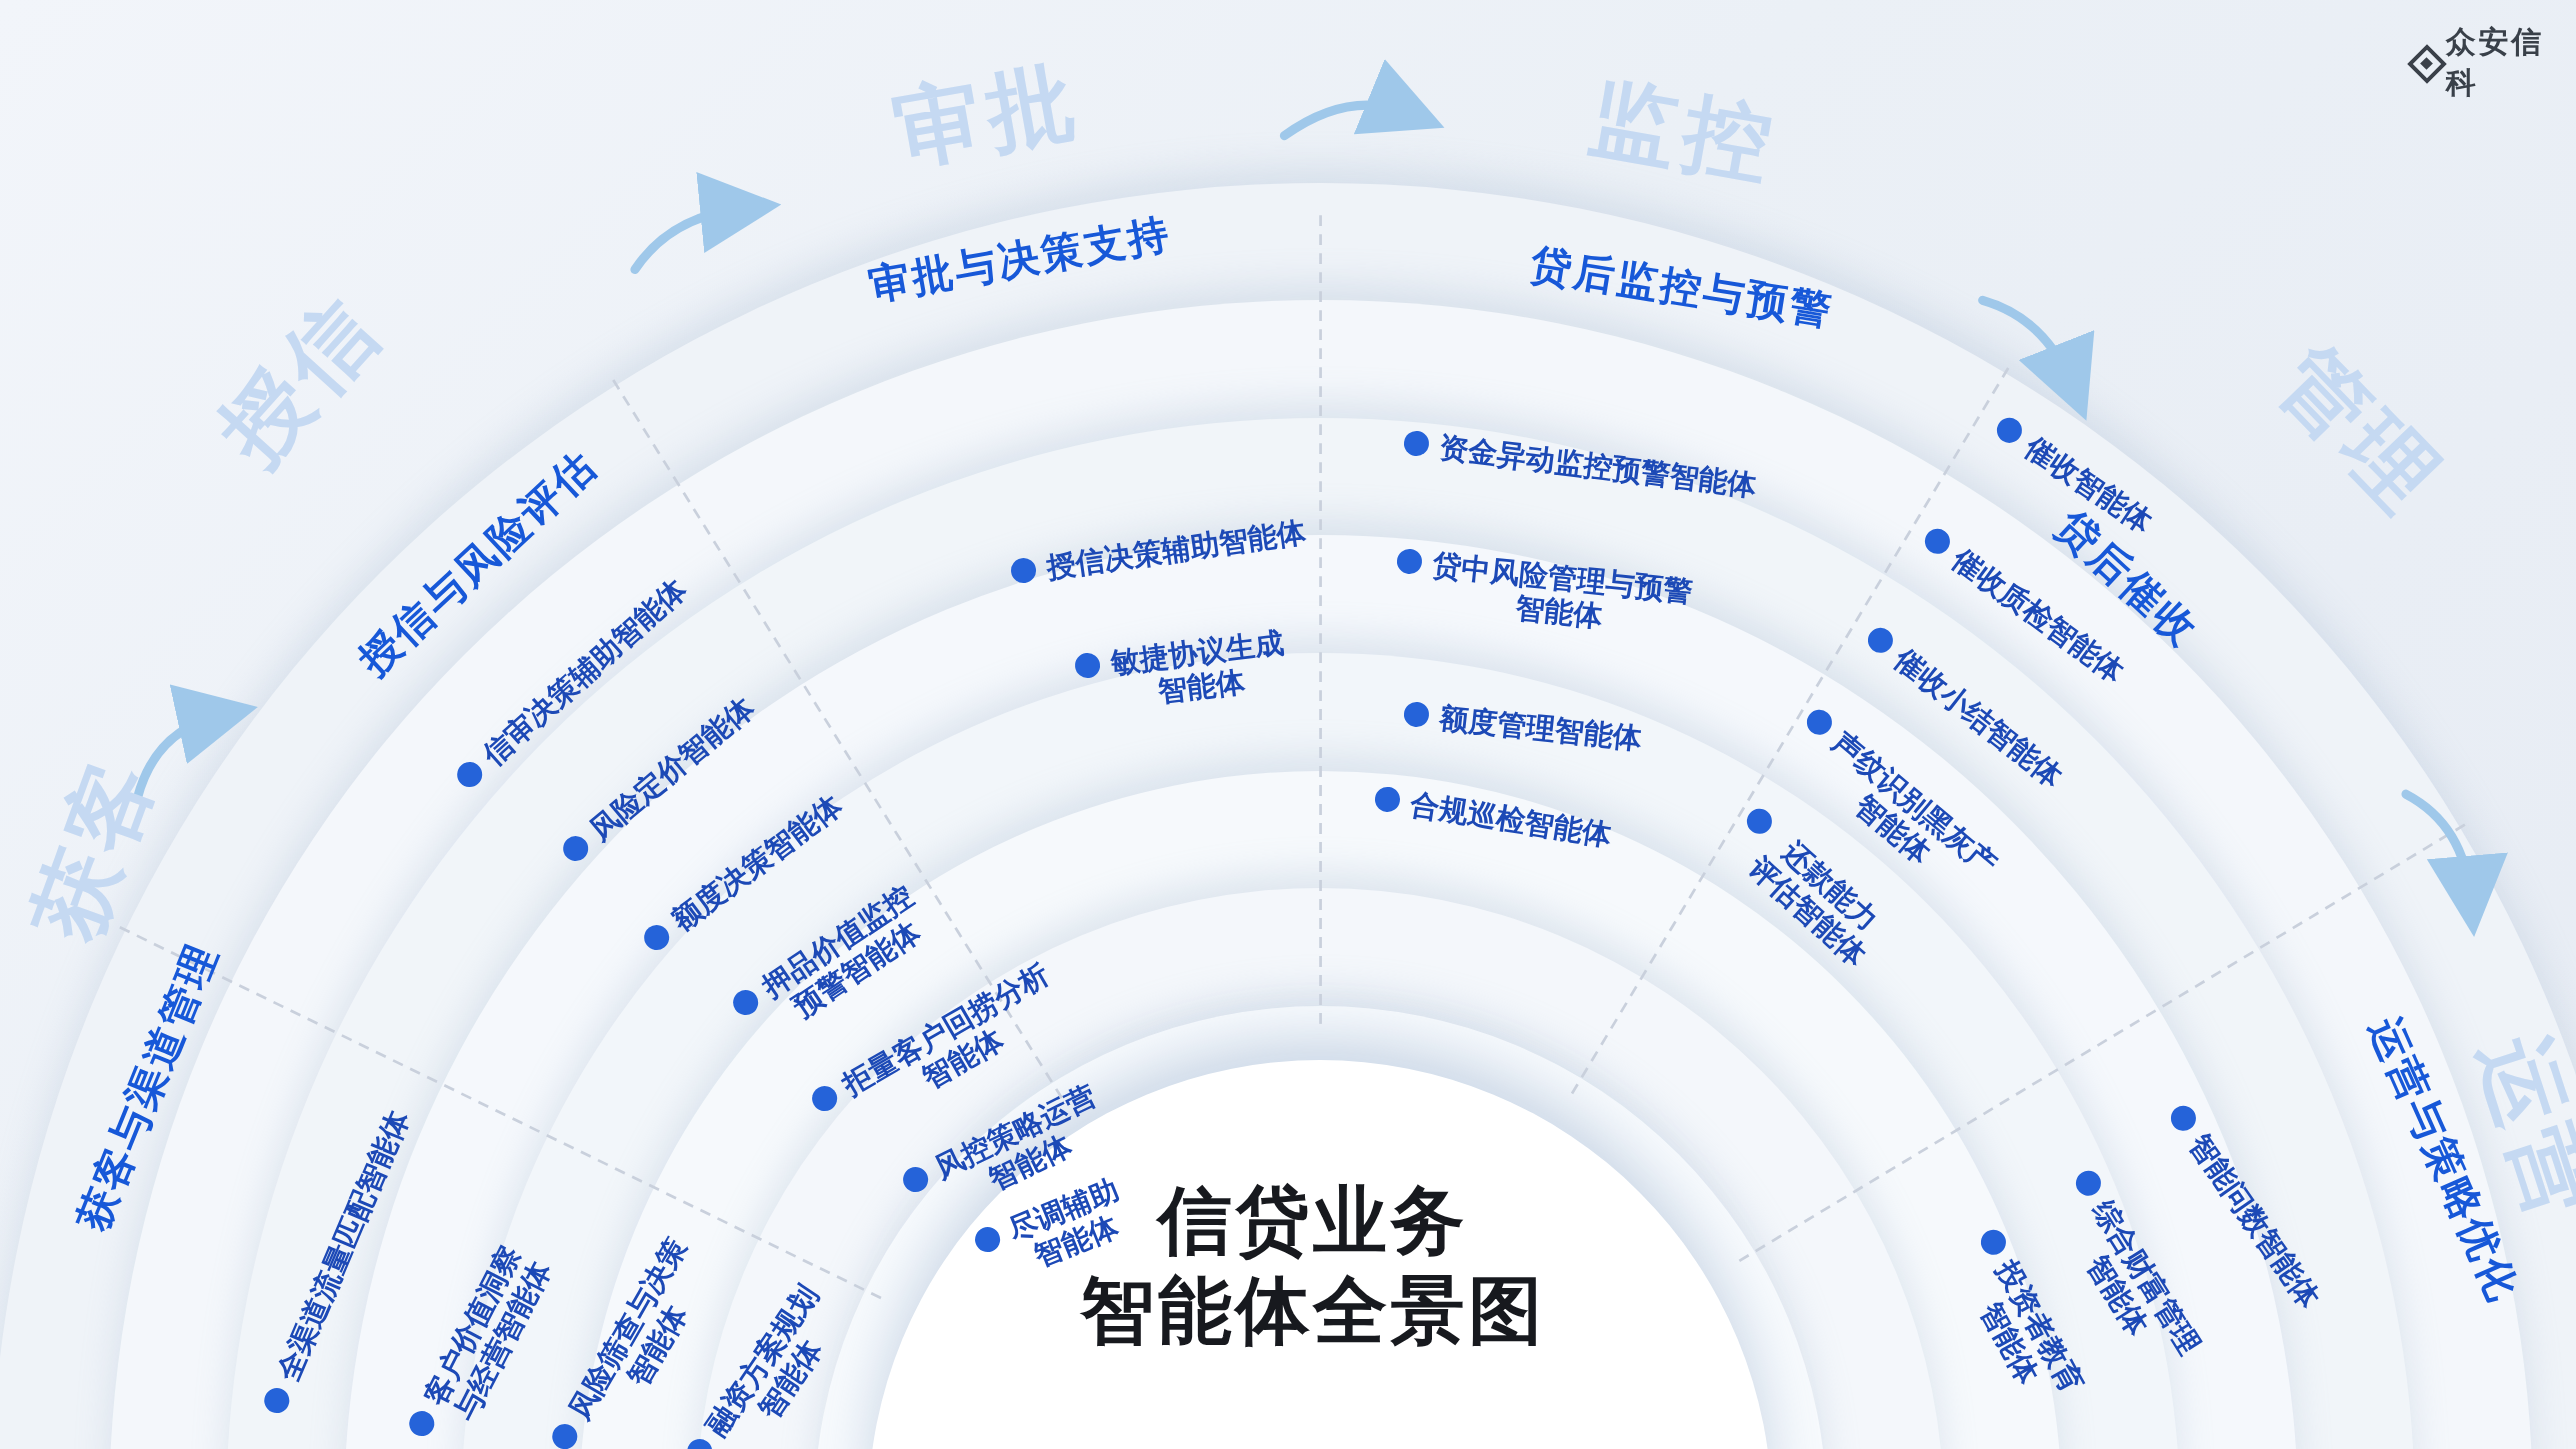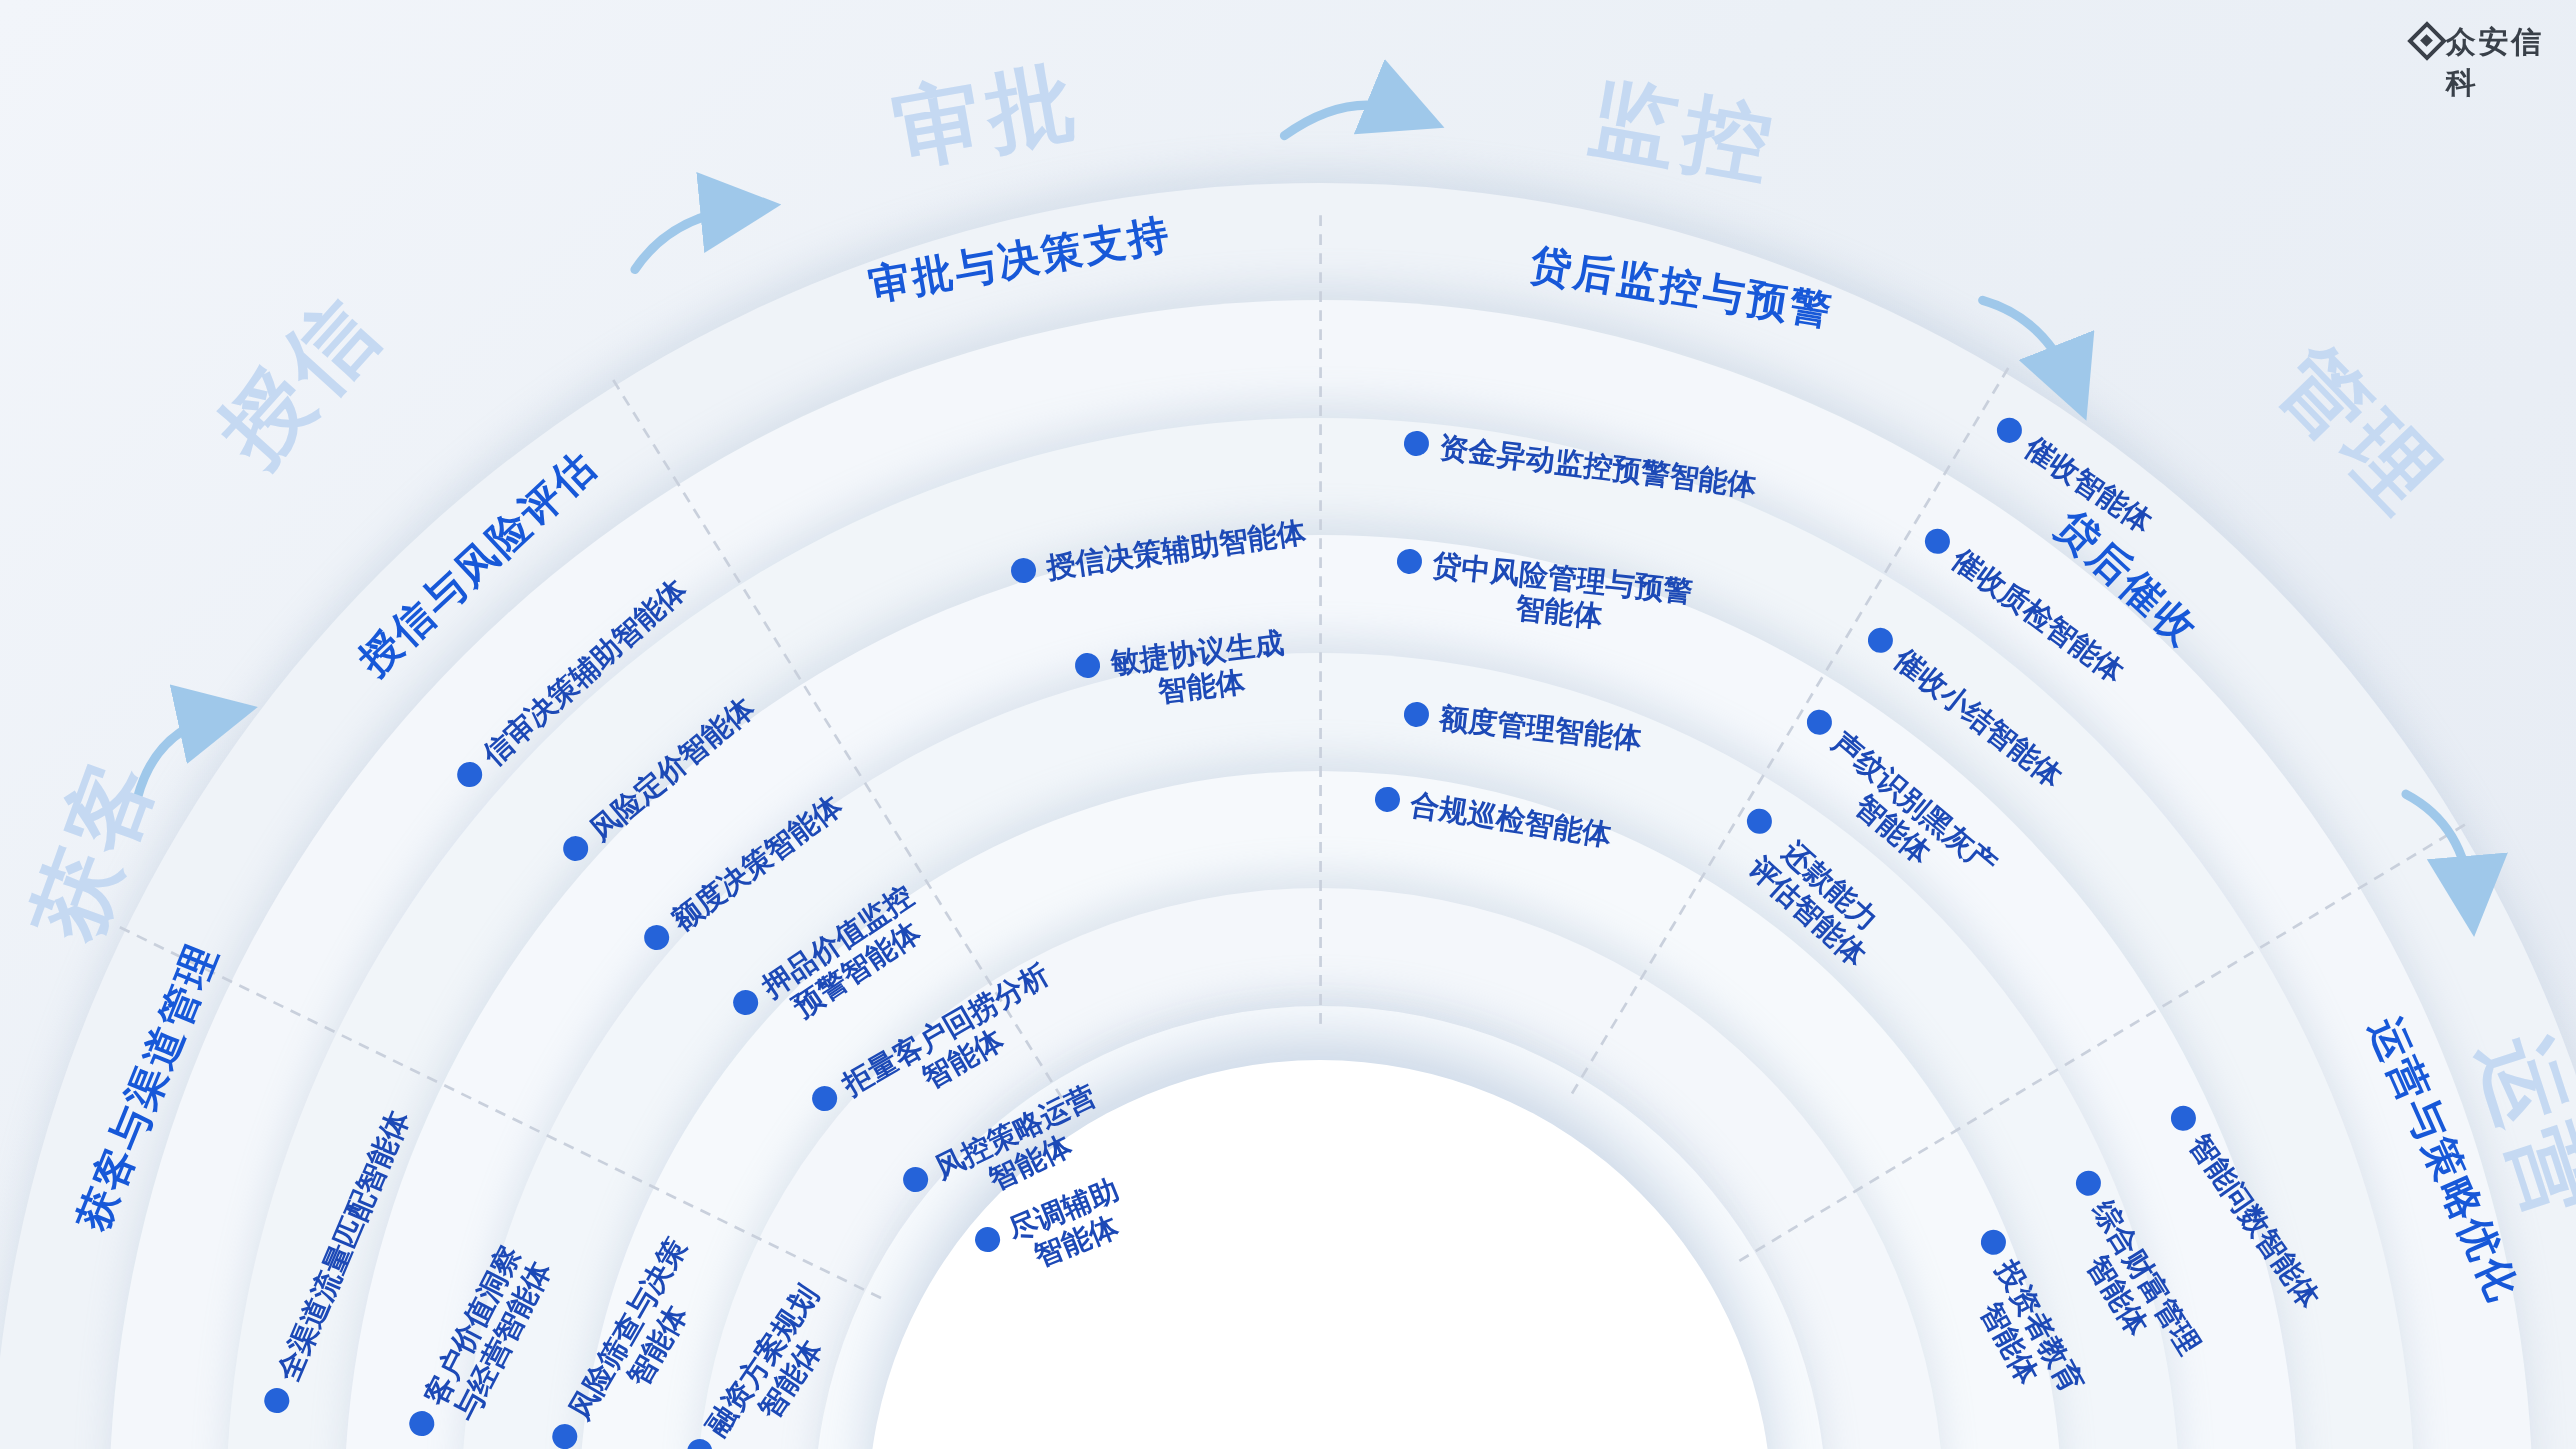--- a/index.html
+++ b/index.html
@@ -38,21 +38,21 @@
     position:absolute;z-index:6;left:1313px;top:1266px;transform:translate(-50%,-50%);
     font-size:74px;font-weight:800;color:#17191e;letter-spacing:3.6px;
     white-space:pre-line;text-align:center;line-height:1.22;
   }
   .tagline{
     position:absolute;z-index:6;left:1316px;top:1387px;transform:translate(-50%,-50%);
     font-size:32px;font-weight:700;color:#1758d8;white-space:nowrap;letter-spacing:1.8px;
   }
   .tagline .sep{padding:0 23.5px;color:#1758d8;font-weight:400;}
   
-  .brand{position:absolute;z-index:7;left:2408px;top:22px;display:flex;gap:2px;}
+  .brand{position:absolute;z-index:7;left:2408px;top:22px;display:flex;align-items:center;gap:2px;}
   .brand-mark{width:36px;height:36px;position:relative;}
   .brand-mark .d1{position:absolute;left:5.4px;top:5.4px;width:20px;height:20px;border:4.5px solid #3a4049;transform:rotate(45deg);}
   .brand-mark .d2{position:absolute;left:13.6px;top:13.6px;width:9px;height:9px;background:#3a4049;transform:rotate(45deg);}
   .brand-name{font-size:30px;font-weight:800;color:#394049;letter-spacing:2.7px;}
 </style>
 </head>
 <body>
 
 <div class="canvas">
 
@@ -211,20 +211,22 @@
     <span class="dot"></span>
     <span class="item-label">综合财富管理
 智能体</span>
   </div>
   <div class="item" style="left:1981px;top:1226px;transform:rotate(61deg);">
     <span class="dot"></span>
     <span class="item-label">投资者教育
 智能体</span>
   </div>
 
+  <div class="center-title">信贷业务
+智能体全景图</div>
 
   <div class="brand">
     <span class="brand-mark">
         <span class="d1"></span>
         <span class="d2"></span>
       </span>
     <span class="brand-name">众安信科</span>
   </div>
 
 </div>

